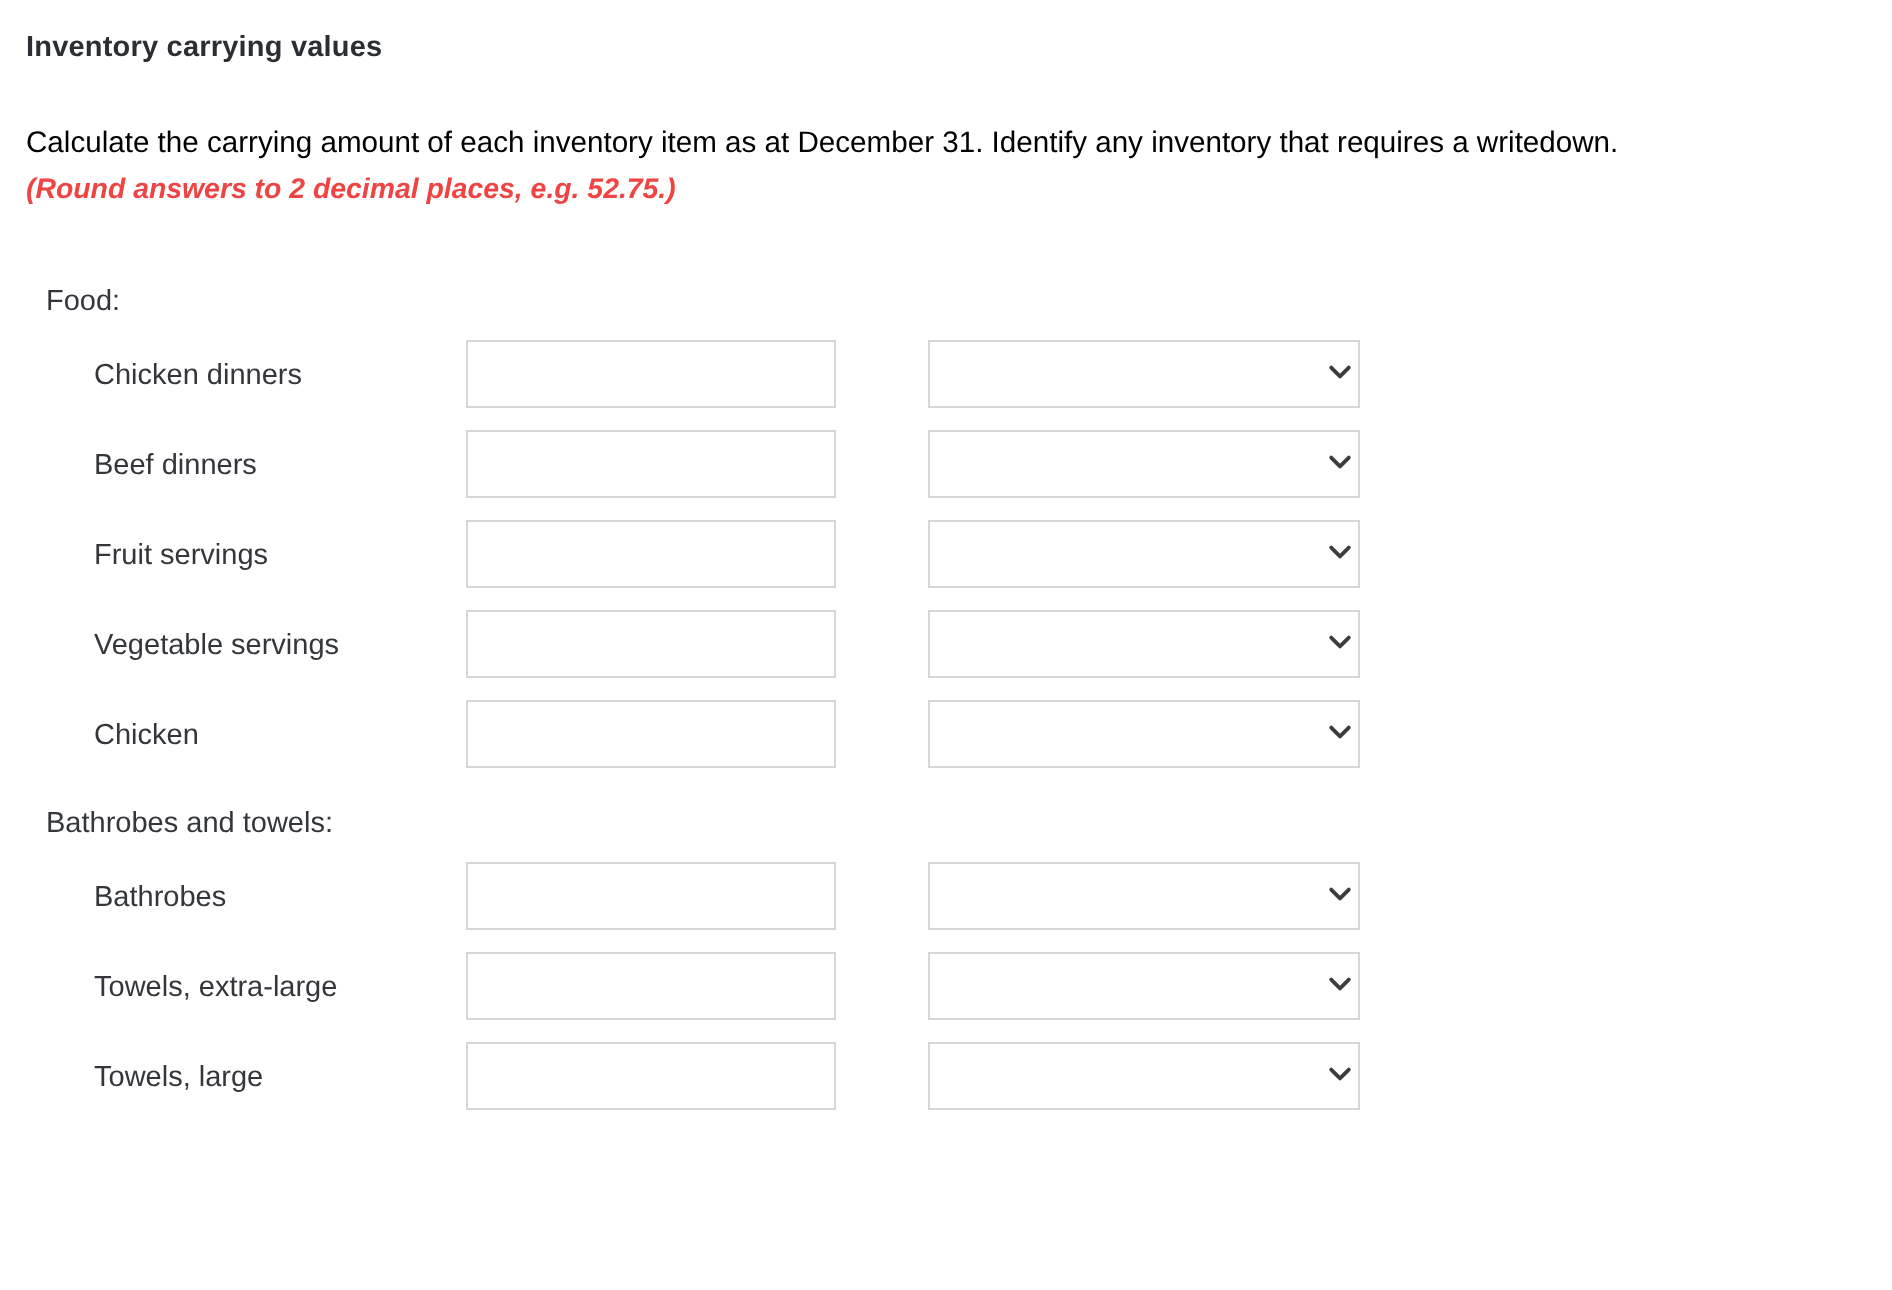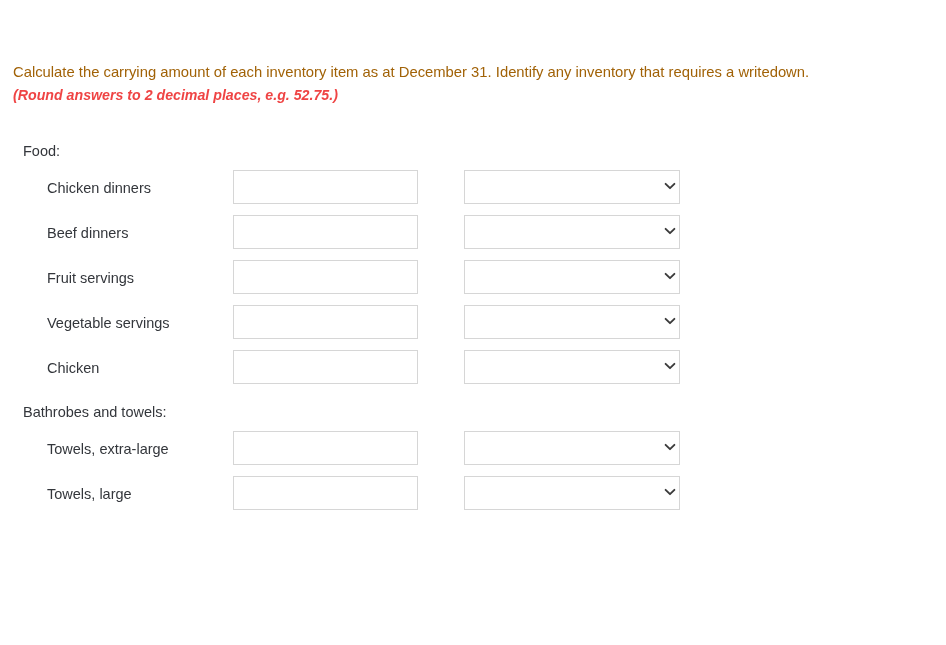--- a/index.html
+++ b/index.html
@@ -38,21 +38,21 @@
   
   .instructions {
     position: absolute;
     left: 13px;
     top: 62px;
     width: 930px;
   }
   .instr-line {
     font-size: 14.8px;
     line-height: 21px;
-    color: #a16207;
+    color: #000000;
     white-space: nowrap;
   }
   .instr-note {
     font-size: 14.2px;
     line-height: 21px;
     font-style: italic;
     font-weight: bold;
     color: #ef4444;
     white-space: nowrap;
     margin-top: 2px;
@@ -157,20 +157,21 @@
   }
   .select-chevron svg {
     display: block;
   }
 </style>
 </head>
 <body>
 
 <div class="page">
 
+  <div class="q-title">Inventory carrying values</div>
 
   <div class="instructions">
     <div class="instr-line">Calculate the carrying amount of each inventory item as at December 31. Identify any inventory that requires a writedown.</div>
     <div class="instr-note">(Round answers to 2 decimal places, e.g. 52.75.)</div>
   </div>
 
   <div class="table-wrap">
 
 
     <div class="group-label">Food:</div>
@@ -235,20 +236,32 @@
         <span class="select-chevron">
           <svg width="12" height="12" viewBox="0 0 12 12">
               <path d="M1.6 3.8 L6 8.2 L10.4 3.8" fill="none" stroke="#3c3c3c" stroke-width="1.9" stroke-linecap="round" stroke-linejoin="round"></path>
             </svg>
         </span>
       </div>
     </div>
 
     <div class="group-label second">Bathrobes and towels:</div>
 
+    <div class="row">
+      <div class="row-label">Bathrobes</div>
+      <input class="amount-input" type="text" value="" style="">
+      <div class="select-shell">
+        <select class="writedown-select"></select>
+        <span class="select-chevron">
+          <svg width="12" height="12" viewBox="0 0 12 12">
+              <path d="M1.6 3.8 L6 8.2 L10.4 3.8" fill="none" stroke="#3c3c3c" stroke-width="1.9" stroke-linecap="round" stroke-linejoin="round"></path>
+            </svg>
+        </span>
+      </div>
+    </div>
 
     <div class="row">
       <div class="row-label">Towels, extra-large</div>
       <input class="amount-input" type="text" value="" style="">
       <div class="select-shell">
         <select class="writedown-select"></select>
         <span class="select-chevron">
           <svg width="12" height="12" viewBox="0 0 12 12">
               <path d="M1.6 3.8 L6 8.2 L10.4 3.8" fill="none" stroke="#3c3c3c" stroke-width="1.9" stroke-linecap="round" stroke-linejoin="round"></path>
             </svg>

